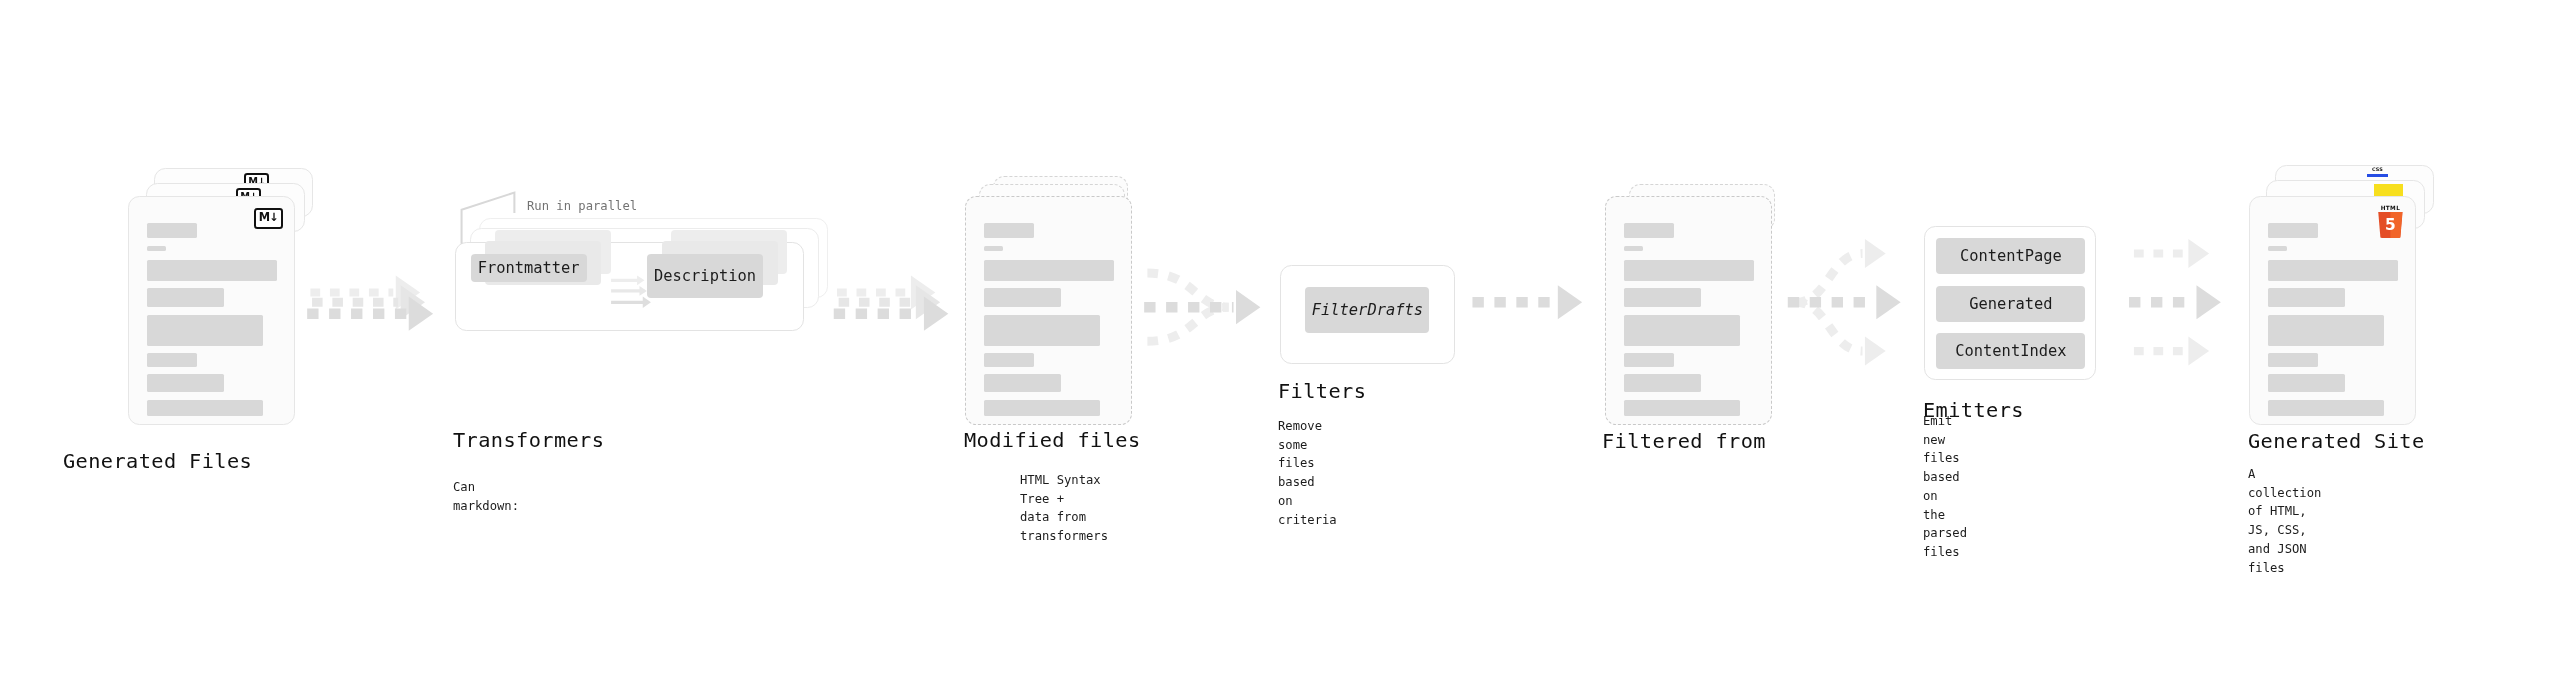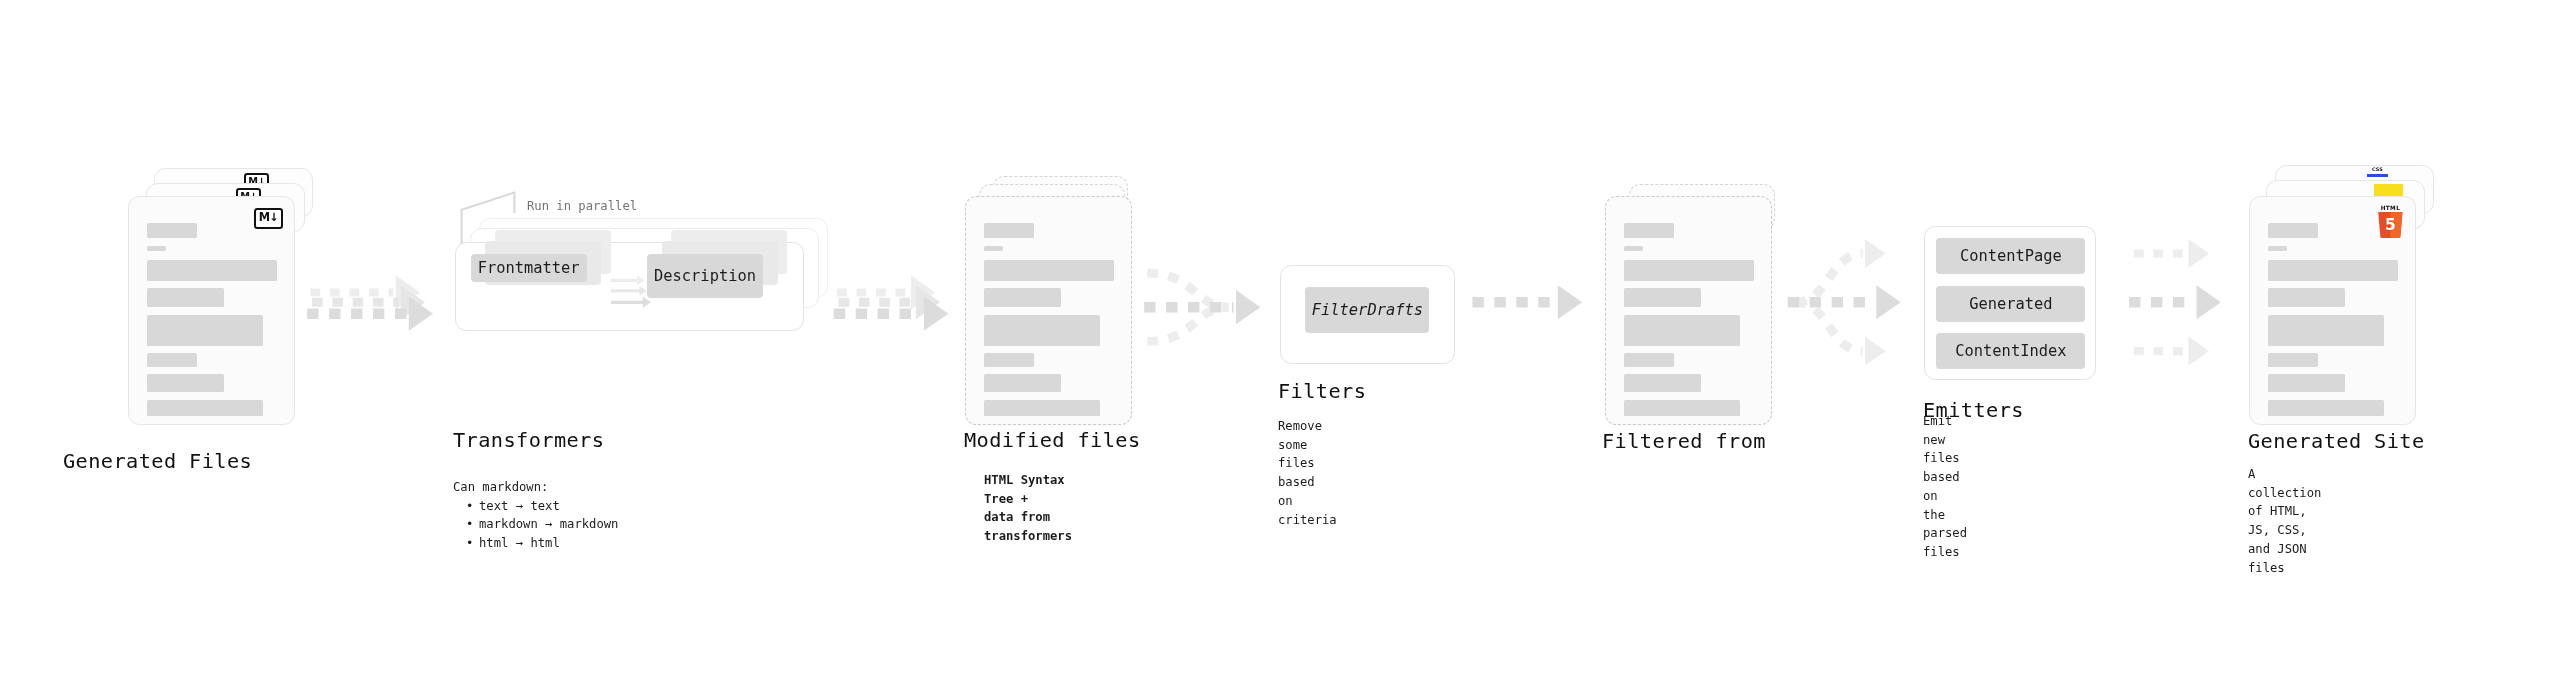--- a/index.html
+++ b/index.html
@@ -194,46 +194,41 @@
         <span>Description</span>
       </div>
     </div>
 
     <div class="paranote" style="left:527px;top:199px;">Run in parallel</div>
 
     <div class="title" style="left:453px;top:428px;">Transformers</div>
 
     <div class="bullets" style="left:453px;top:478px;">
       <span class="lead">Can markdown:</span>
-      <ul>
-        <li>text → text</li>
-        <li>markdown → markdown</li>
-        <li>html → html</li>
-      </ul>
     </div>
   </div>
 
   <div class="node">
     <div class="fileback dashed" style="left:993px;top:176px;width:135px;height:46px;"></div>
     <div class="fileback dashed" style="left:979px;top:184px;width:146px;height:46px;"></div>
     <div class="filecard dashed" style="left:965px;top:196px;">
       <div class="bars">
         <div class="bar" style="width:50px;height:15.4px;"></div>
         <div class="bar" style="width:18.7px;height:5.7px;margin-bottom:9px;"></div>
         <div class="bar" style="width:130px;height:20.3px;"></div>
         <div class="bar" style="width:77px;height:19.5px;"></div>
         <div class="bar" style="width:116px;height:31px;"></div>
         <div class="bar" style="width:50px;height:14px;"></div>
         <div class="bar" style="width:77px;height:18px;"></div>
         <div class="bar" style="width:116px;height:16.3px;"></div>
       </div>
     </div>
 
     <div class="title" style="left:964px;top:428px;">Modified files</div>
-    <div class="subtitle" style="left:984px;top:471px;font-weight:bold;">HTML Syntax Tree +
+    <div class="subtitle" style="left:1020px;top:471px;">HTML Syntax Tree +
 data from transformers</div>
   </div>
 
   <div class="node">
     <div class="groupbox" style="left:1280px;top:265px;width:175px;height:99px;font-style:italic;">
       <div class="chip" style="left:24.4px;top:21px;width:124px;height:46px;">
         <span>FilterDrafts</span>
       </div>
     </div>
     <div class="title" style="left:1278px;top:379px;">Filters</div>

